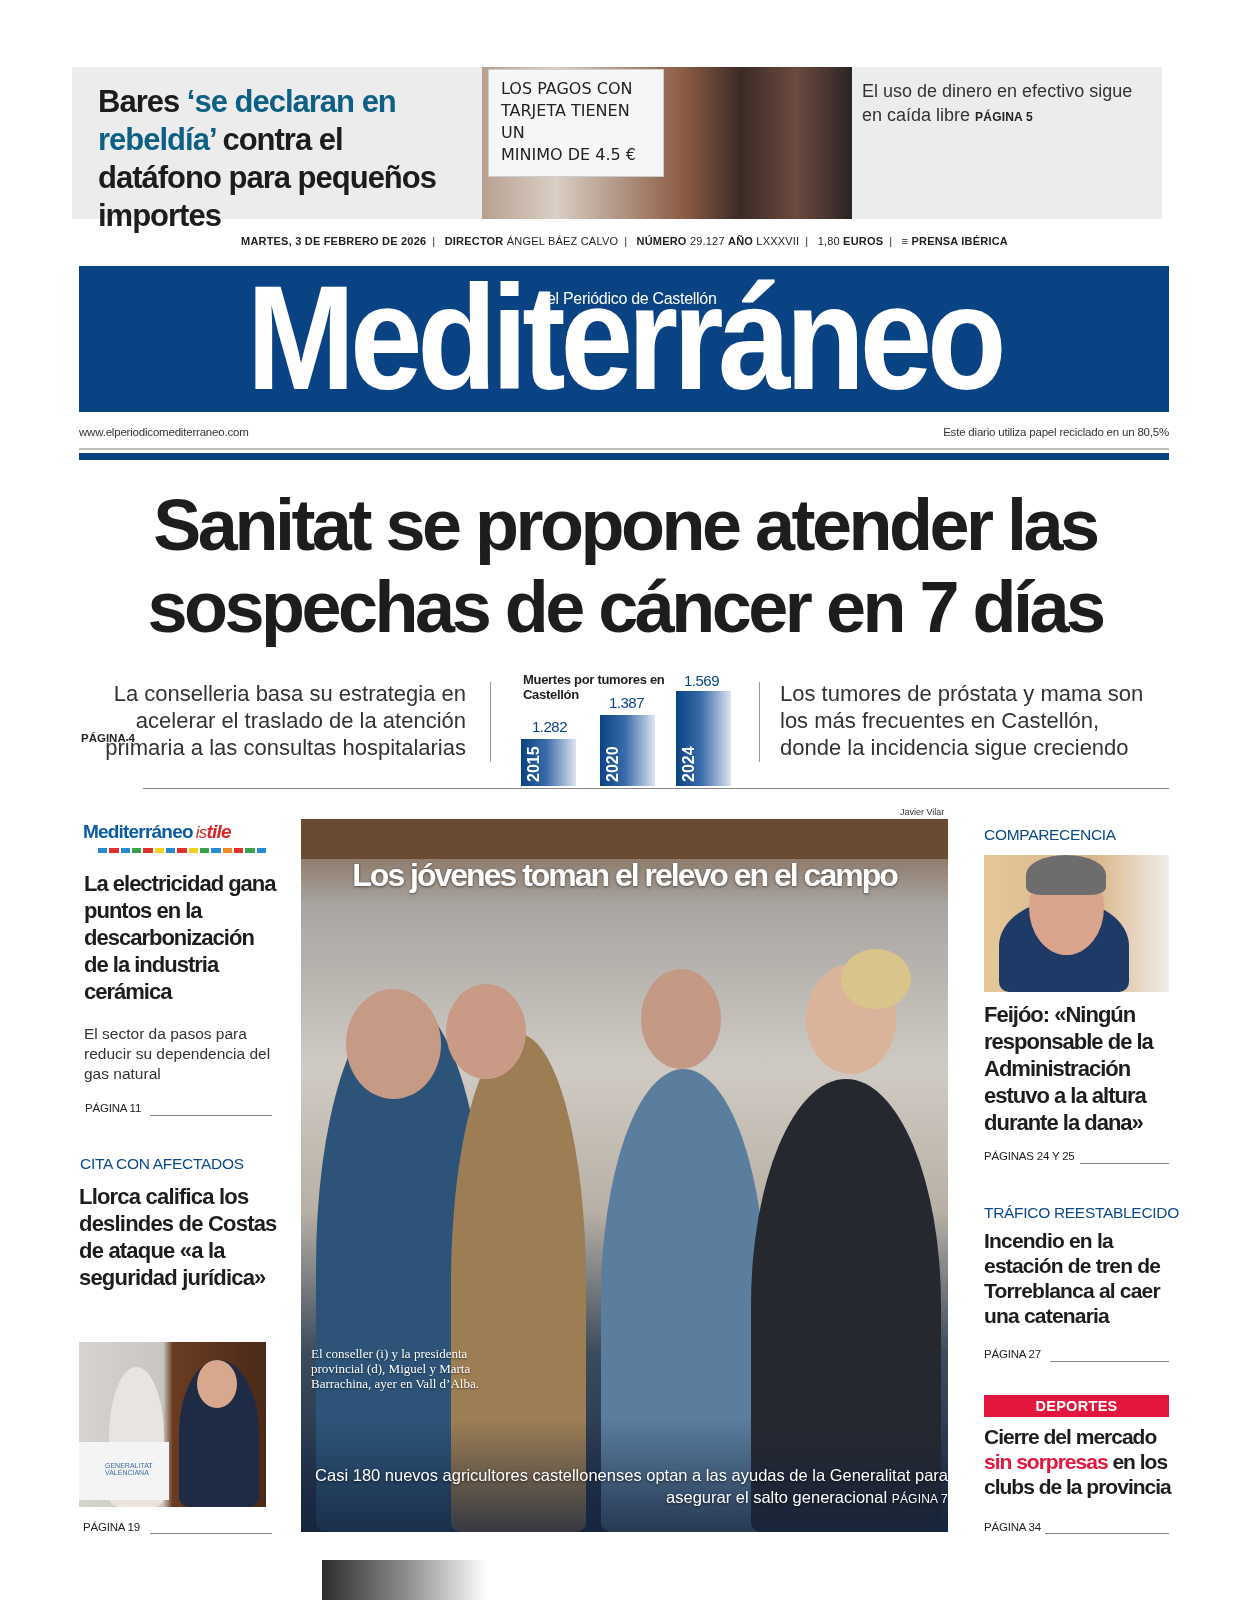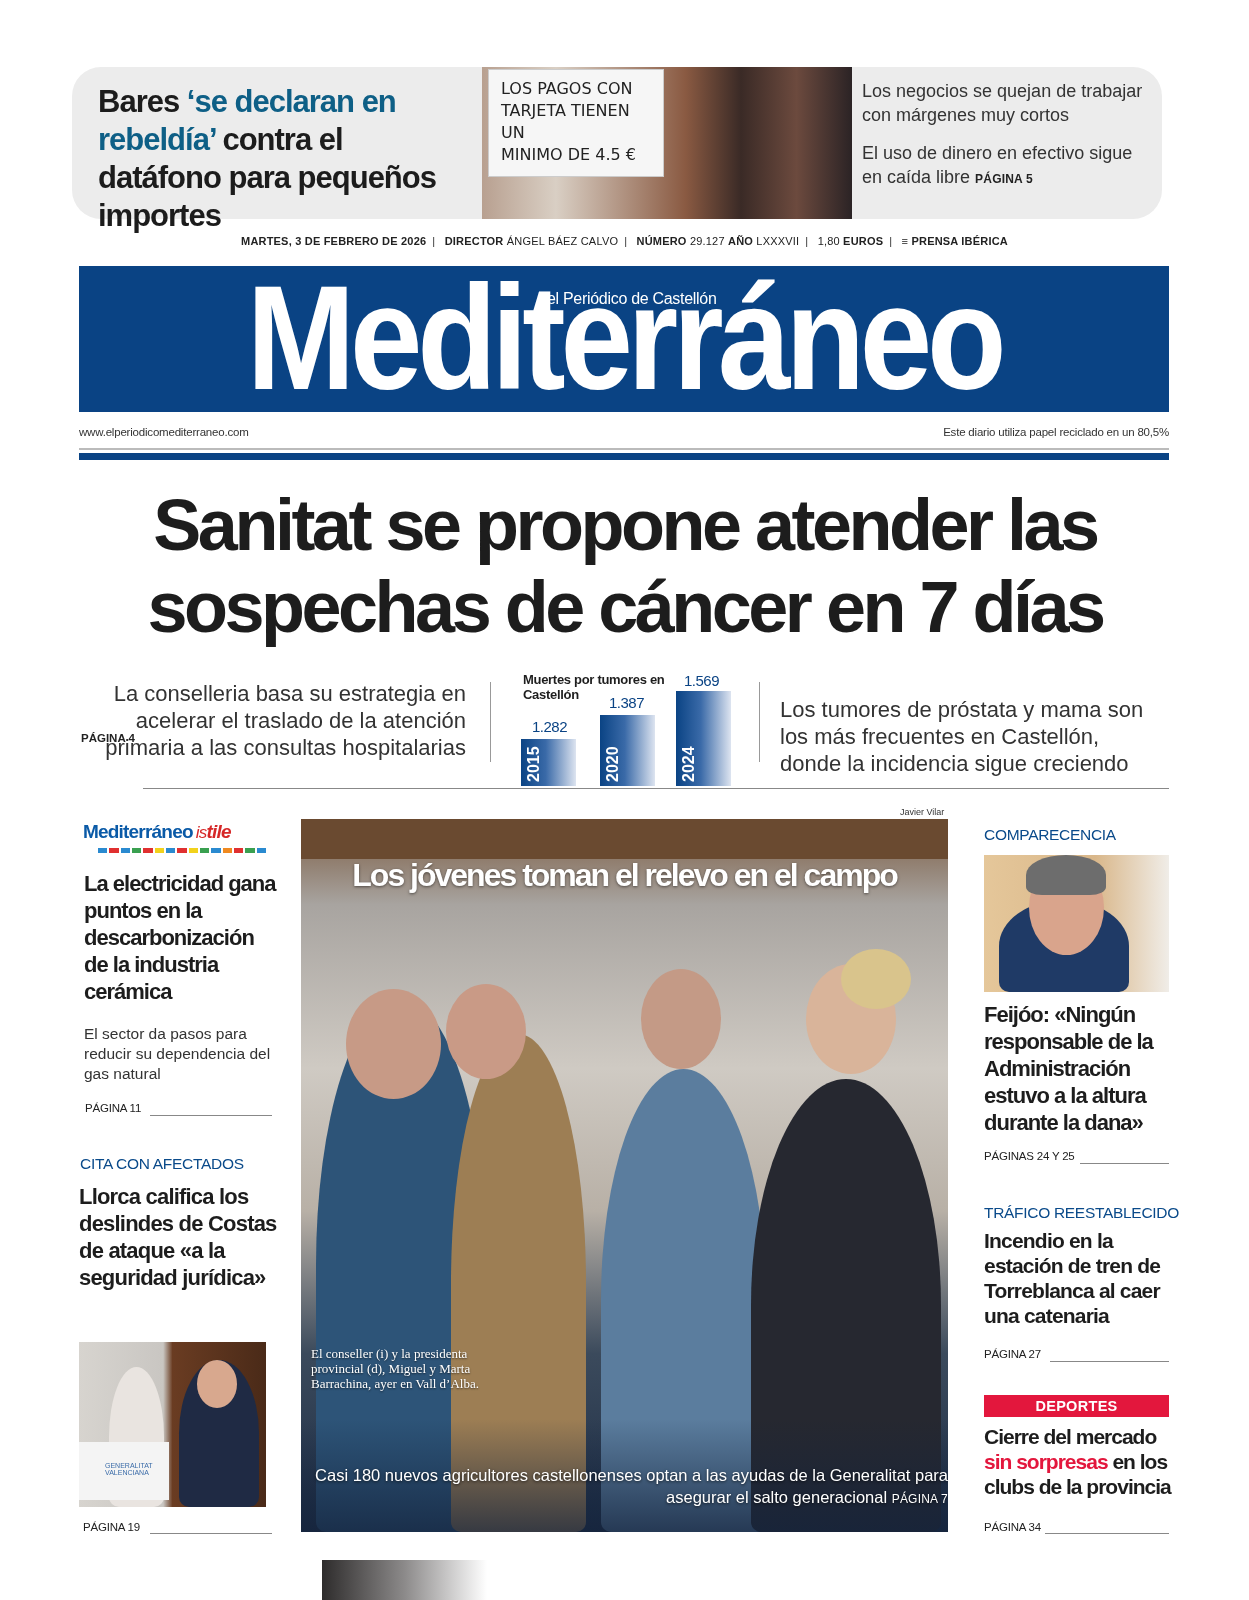--- a/index.html
+++ b/index.html
@@ -1,21 +1,21 @@
 <!DOCTYPE html>
 <html><head>
 <meta charset="utf-8">
 <style>
   * { box-sizing: border-box; margin: 0; padding: 0; }
   html, body { width: 1249px; height: 1600px; background: #ffffff; overflow: hidden; }
   body { position: relative; font-family: "Liberation Sans", sans-serif; color: #1c1c1c; }
   .abs { position: absolute; }
 
   
-  .teaser { left: 72px; top: 67px; width: 1090px; height: 152px; background: #ececec; border-radius: 29px; }
+  .teaser { left: 72px; top: 67px; width: 1090px; height: 152px; background: #ececec; }
   .teaser-headline { left: 26px; top: 16px; width: 370px; font-family: "Liberation Sans", sans-serif; font-weight: 700; font-size: 31px; line-height: 38px; letter-spacing: -1px; color: #1c1c1c; }
   .teaser-headline .hl { color: #0e5f86; }
   .teaser-photo { left: 410px; top: 0; width: 370px; height: 152px; overflow: hidden;
     background: linear-gradient(90deg, #b8a090 0%, #d9cfc4 20%, #8a5a42 55%, #3a2a26 70%, #6c4a3e 85%, #2b2325 100%); }
   .sign { left: 6px; top: 2px; width: 176px; height: 108px; background: #f6f6f6; transform: rotate(0deg); border: 1px solid #ccc;
     font-family: "DejaVu Sans", sans-serif; font-size: 16px; line-height: 22px; color: #222; padding: 8px 12px; }
   .sign span { display: block; }
   .teaser-sub { left: 790px; top: 12px; width: 290px; font-size: 18px; line-height: 24px; color: #333; }
   .teaser-sub p { margin-bottom: 14px; }
   .pg-small { font-size: 12px; font-weight: 700; letter-spacing: 0.2px; color: #222; }
@@ -33,21 +33,21 @@
   .recycle { right: 80px; top: 426px; font-size: 11.5px; color: #333; letter-spacing: -0.2px; margin-left: 29px; }
   .rule-gray { left: 79px; top: 448px; width: 1090px; height: 2px; background: #bbb; }
   .rule-blue { left: 79px; top: 453px; width: 1090px; height: 7px; background: #0a4384; }
 
   
   .main-head { left: 60px; width: 1130px; top: 484px; text-align: center; font-weight: 700; font-size: 72px; line-height: 82px; letter-spacing: -3.5px; color: #1d1d1d; }
 
   
   .sub-left { left: 80px; top: 680px; width: 386px; text-align: right; font-size: 22px; line-height: 27px; color: #333; }
   .vrule { width: 1px; background: #999; }
-  .sub-right { left: 780px; top: 696px; width: 380px; font-size: 22px; line-height: 27px; color: #333; }
+  .sub-right { left: 780px; top: 680px; width: 380px; font-size: 22px; line-height: 27px; color: #333; }
   .pg4 { left: 81px; top: 732px; font-size: 11.5px; font-weight: 700; color: #222; }
   .rule-thin { height: 1px; background: #888; }
 
   
   .chart { left: 508px; top: 668px; width: 230px; height: 118px; }
   .chart-title { left: 15px; top: 4px; font-size: 13px; font-weight: 700; line-height: 15px; color: #1e1e1e; letter-spacing: -0.3px; }
   .bar { width: 55px; background: linear-gradient(90deg, #0a4384 0%, #3a6aa8 45%, #dde4f0 100%); }
   .bar-year { position: absolute; left: 2px; bottom: 4px; color: #fff; font-weight: 700; font-size: 16px; transform: rotate(-90deg); transform-origin: left bottom; left: 22px; white-space: nowrap; }
   .bar-val { font-size: 15px; color: #0a4384; letter-spacing: -0.5px; }
 
@@ -95,21 +95,20 @@
     <span>Bares </span><span class="hl">‘se declaran en rebeldía’</span><span> contra el datáfono para pequeños importes</span>
   </div>
   <div class="abs teaser-photo">
     <div class="abs sign">
       <span>LOS PAGOS CON</span>
       <span>TARJETA TIENEN UN</span>
       <span>MINIMO DE 4.5 €</span>
     </div>
   </div>
   <div class="abs teaser-sub">
-    <p>Los negocios se quejan de trabajar con márgenes muy cortos</p>
     <p><span>El uso de dinero en efectivo sigue en caída libre</span> <span class="pg-small">PÁGINA 5</span></p>
   </div>
 </div>
 
 <div class="abs infoline">
   <b>MARTES, 3 DE FEBRERO DE 2026</b><span class="sep">|</span>
   <b>DIRECTOR</b> <span>ÁNGEL BÁEZ CALVO</span><span class="sep">|</span>
   <b>NÚMERO</b> <span>29.127</span>
   <b>AÑO</b> <span>LXXXVII</span><span class="sep">|</span>
   <span>1,80</span> <b>EUROS</b><span class="sep">|</span>

